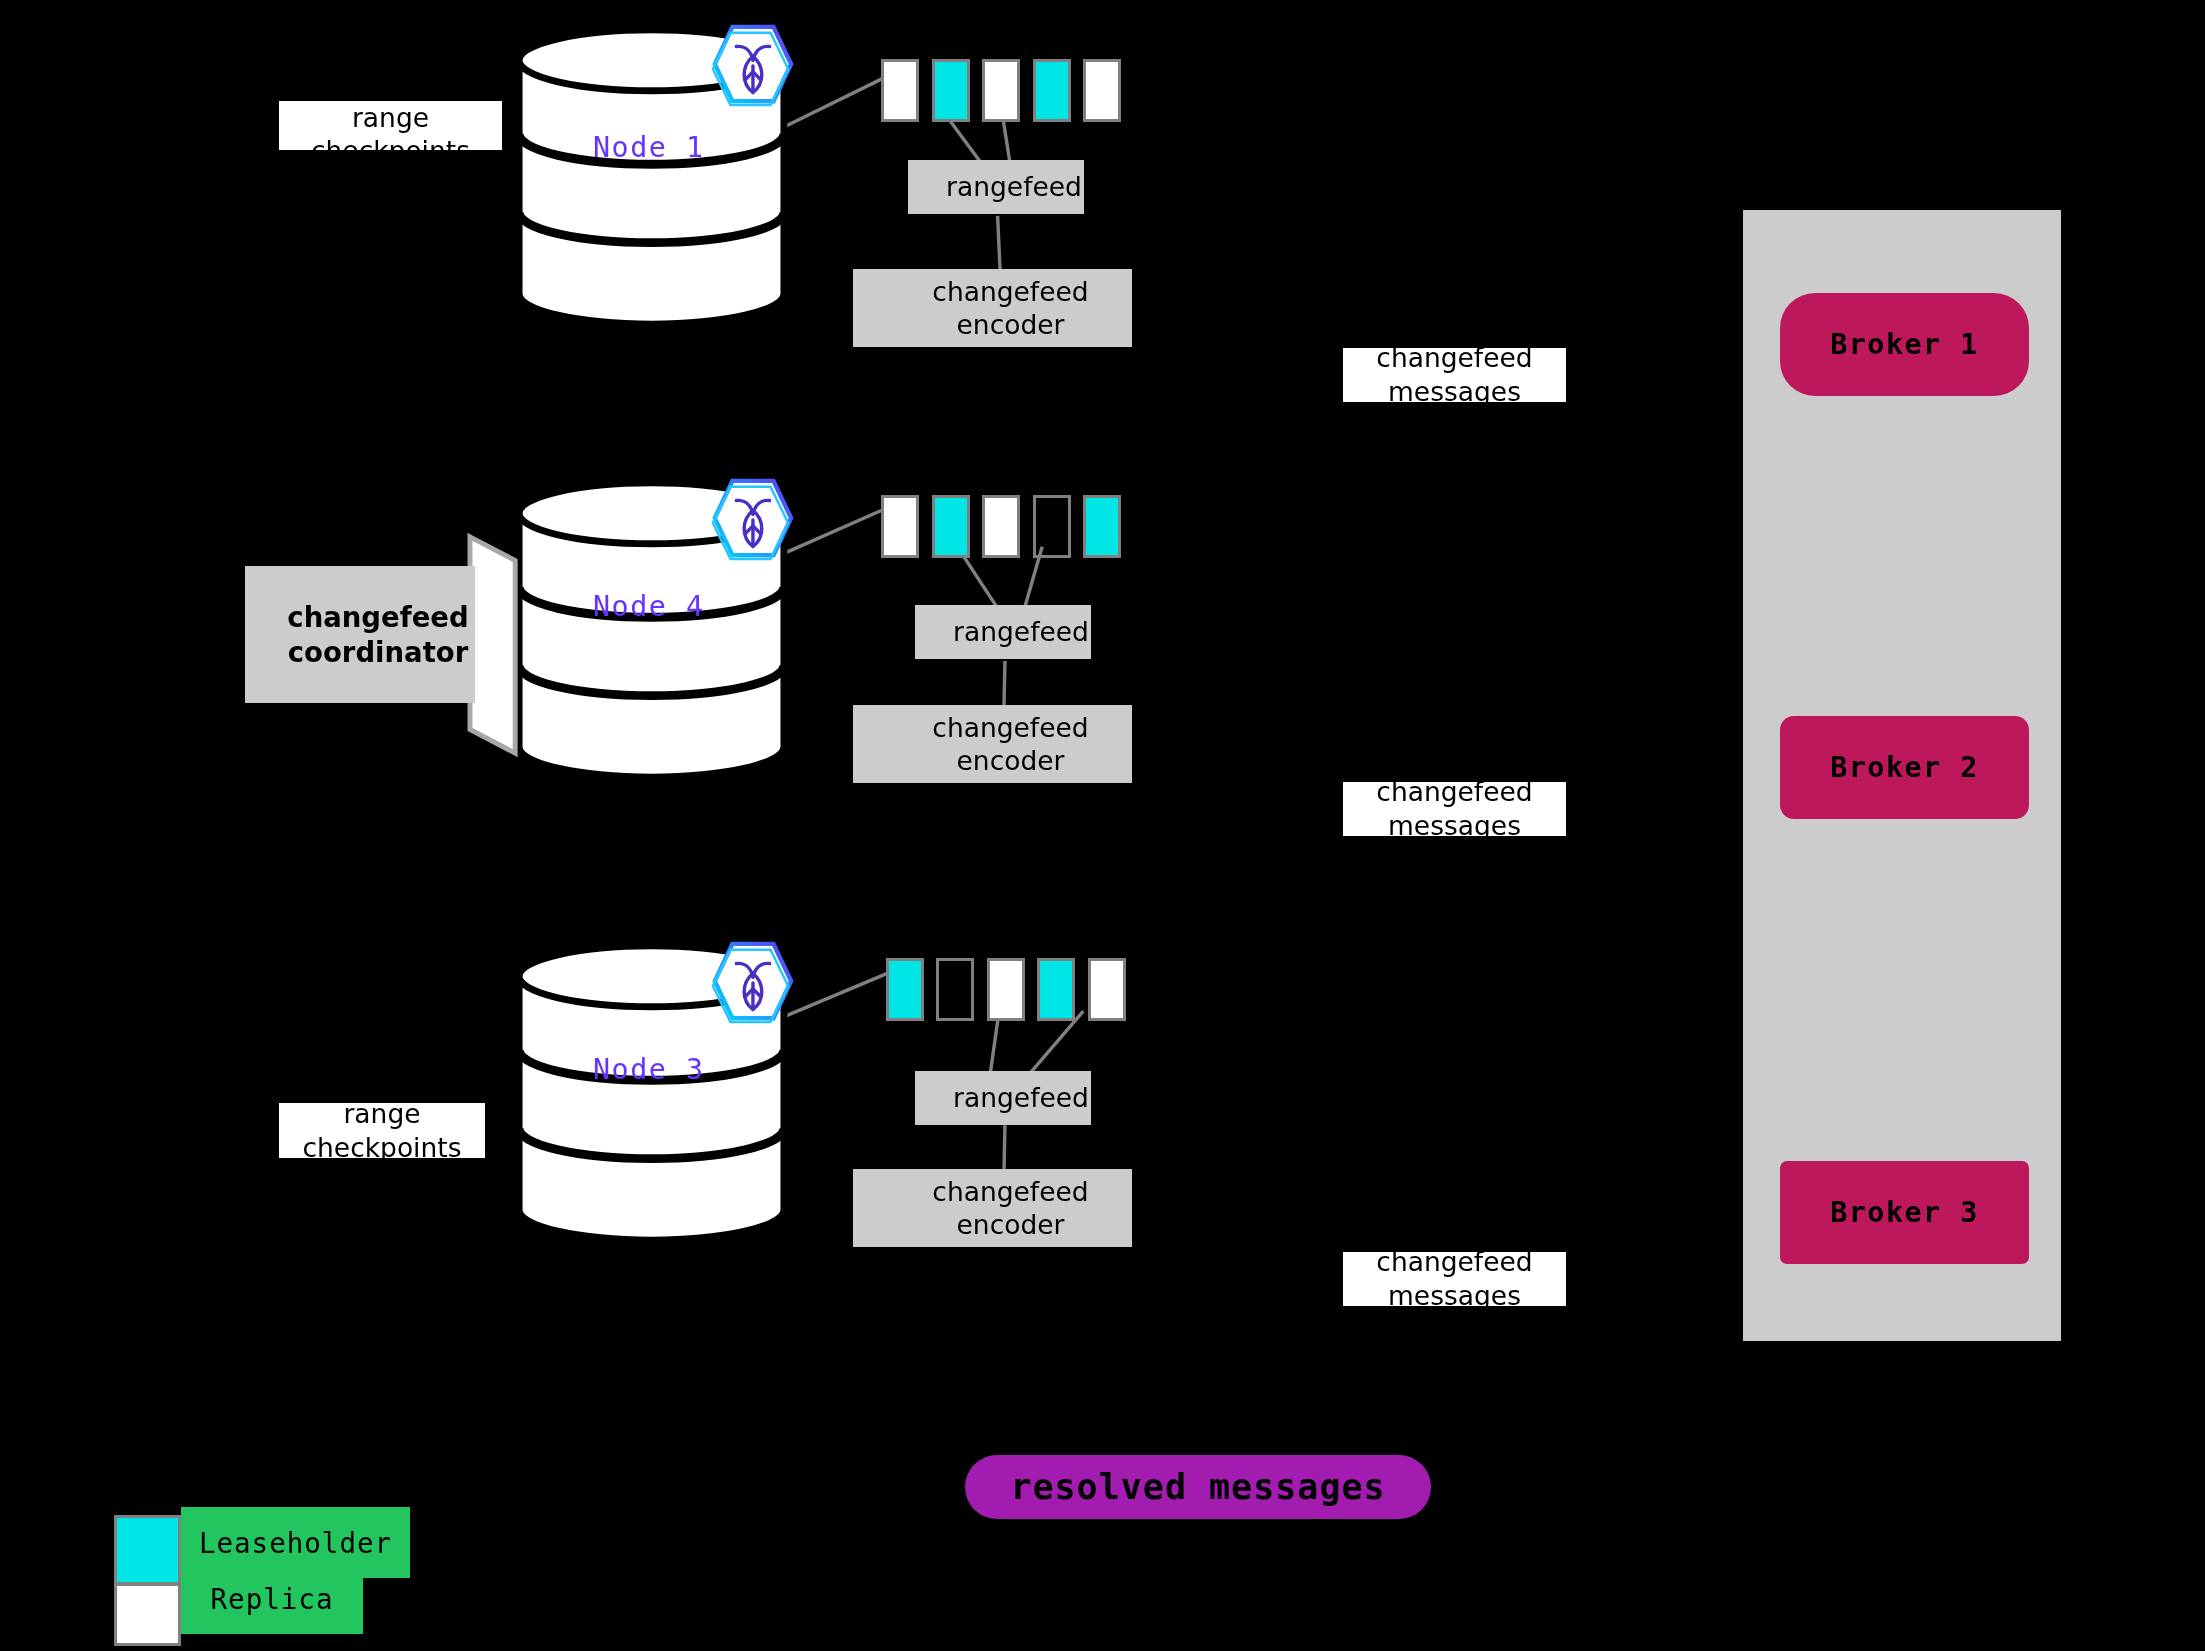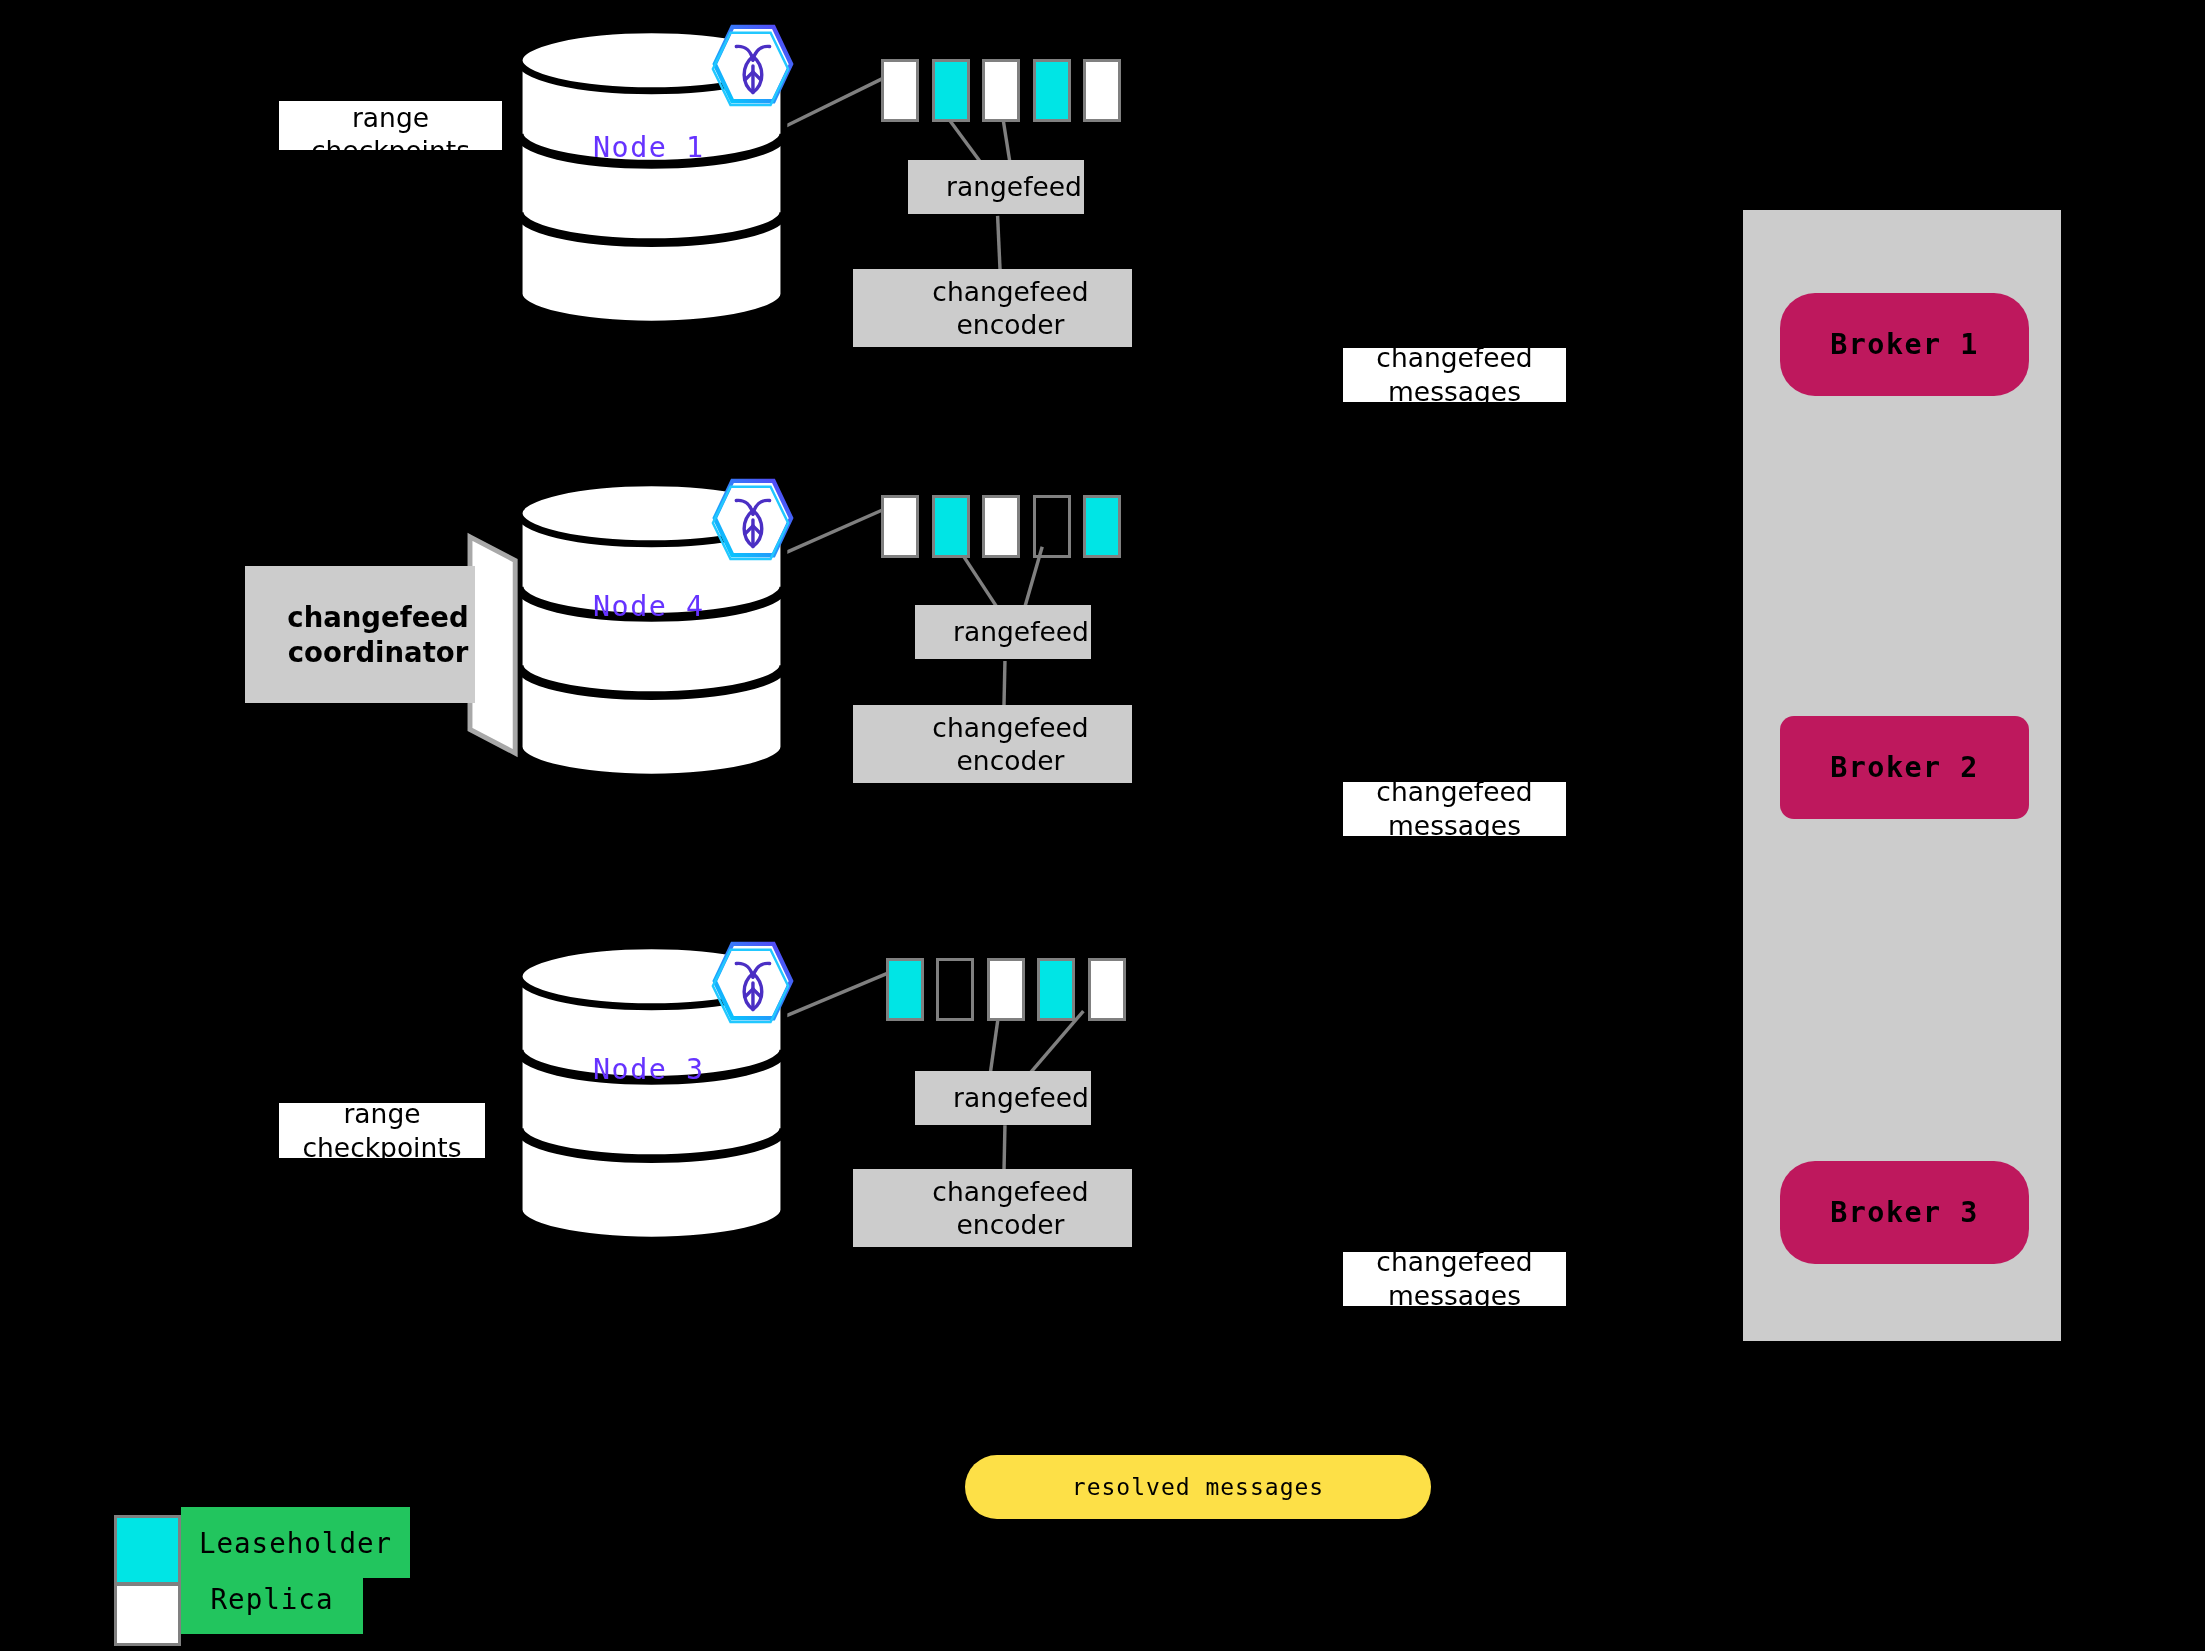--- a/index.html
+++ b/index.html
@@ -39,24 +39,24 @@
   .klogo{position:absolute;background:#ffffff;display:flex;align-items:center;
          justify-content:center;gap:8.8px;}
   .klogo .ktext{font-family:"DejaVu Sans",sans-serif;font-weight:bold;
                 font-size:51px;color:#111;letter-spacing:-0.5px;}
   .broker{position:absolute;background:#be185d;border-radius:35px;
           display:flex;align-items:center;justify-content:center;
           font-family:"DejaVu Sans Mono",monospace;font-size:28.4px;color:#000;
           letter-spacing:1.5px;font-weight:bold;}
 
   
-  .pill{position:absolute;background:#fde047;border-radius:44px;
+  .pill{position:absolute;background:#a21caf;border-radius:44px;
         display:flex;align-items:center;justify-content:center;
-        font-family:"DejaVu Sans Mono",monospace;font-size:23px;color:#000;
-        letter-spacing:1px;}
+        font-family:"DejaVu Sans Mono",monospace;font-size:35px;color:#000;
+        letter-spacing:1px;font-weight:bold;}
 
   
   .lswatch{position:absolute;box-sizing:border-box;border:3.4px solid #808080;}
   .llabel{position:absolute;background:#22c55e;color:#000;display:flex;
           align-items:center;justify-content:center;
           font-family:"DejaVu Sans Mono",monospace;font-size:27.5px;letter-spacing:1px;}
 
   
   .lines{position:absolute;left:0;top:0;width:2205px;height:1652px;pointer-events:none;}
 </style>
@@ -280,21 +280,21 @@
   <div class="wlabel abs" style="left:1343px;top:1252px;width:223px;height:54px;flex-direction:column;">
     <span>changefeed</span>
     <span>messages</span>
   </div>
 
   <div class="kpanel" style="left:1743px;top:210px;width:318px;height:1131px;"></div>
 
 
   <div class="broker" style="left:1780px;top:293px;width:249px;height:103px;">Broker 1</div>
   <div class="broker" style="left:1780px;top:716px;width:249px;height:103px;border-radius:14px;">Broker 2</div>
-  <div class="broker" style="left:1780px;top:1161px;width:249px;height:103px;">Broker 3</div>
+  <div class="broker" style="left:1780px;top:1161px;width:249px;height:103px;border-radius:7px;">Broker 3</div>
 
   <div class="pill" style="left:965px;top:1455px;width:466px;height:64px;">resolved messages</div>
 
   <div class="lswatch" style="left:114px;top:1515px;width:67px;height:70px;background:#00e5e5;"></div>
   <div class="llabel" style="left:181px;top:1507px;width:229px;height:71px;">Leaseholder</div>
 
   <div class="lswatch" style="left:114px;top:1583px;width:67px;height:63px;background:#ffffff;"></div>
   <div class="llabel" style="left:181px;top:1564px;width:182px;height:70px;">Replica</div>
 
 </div>

